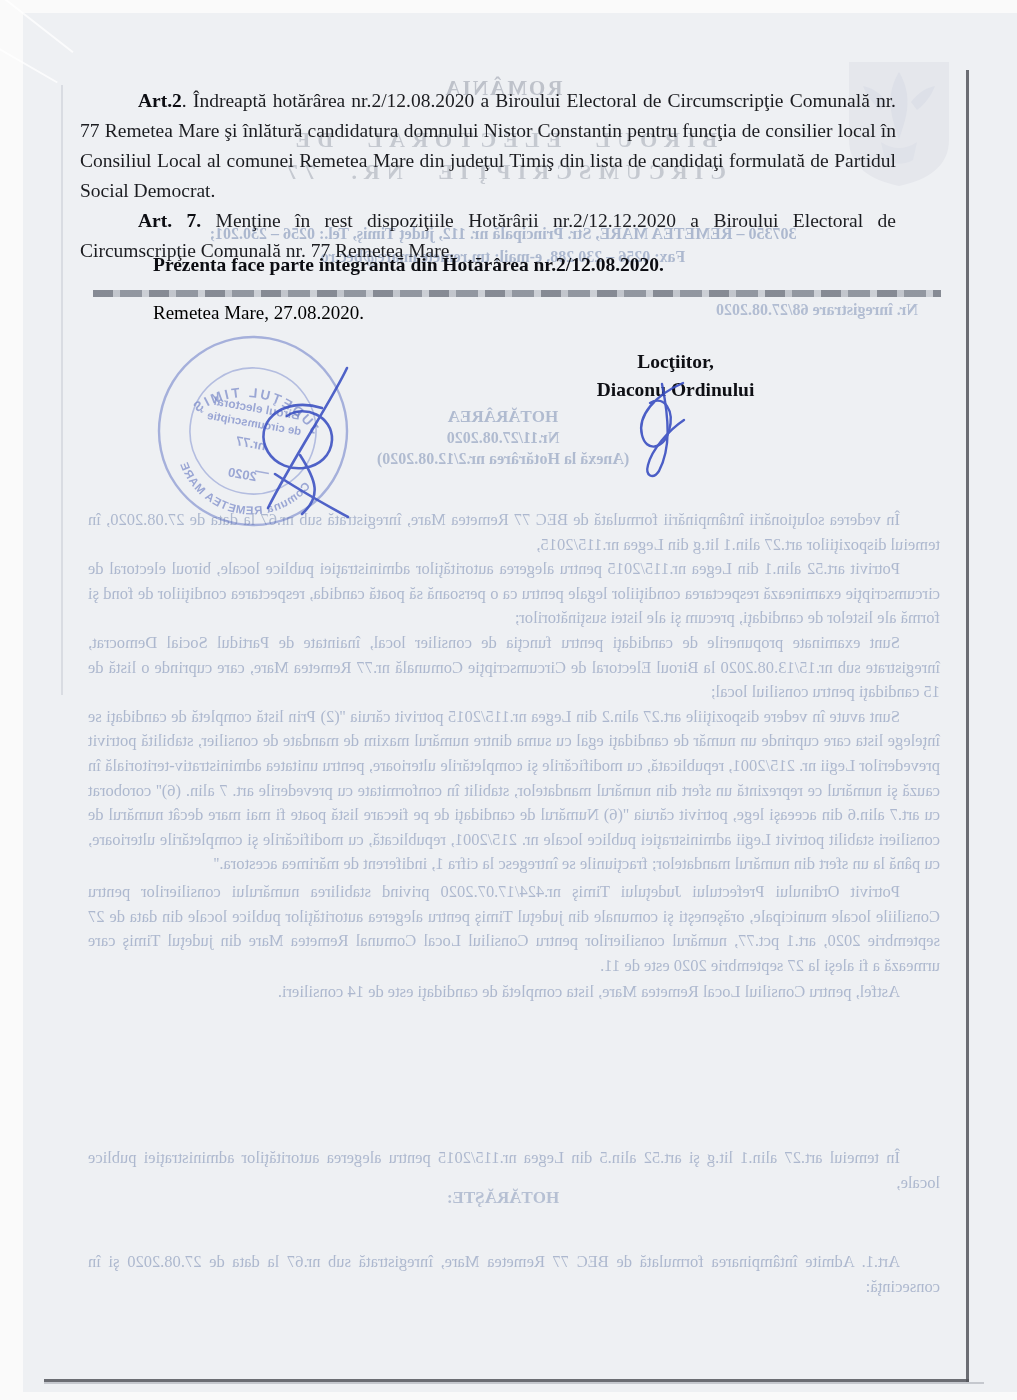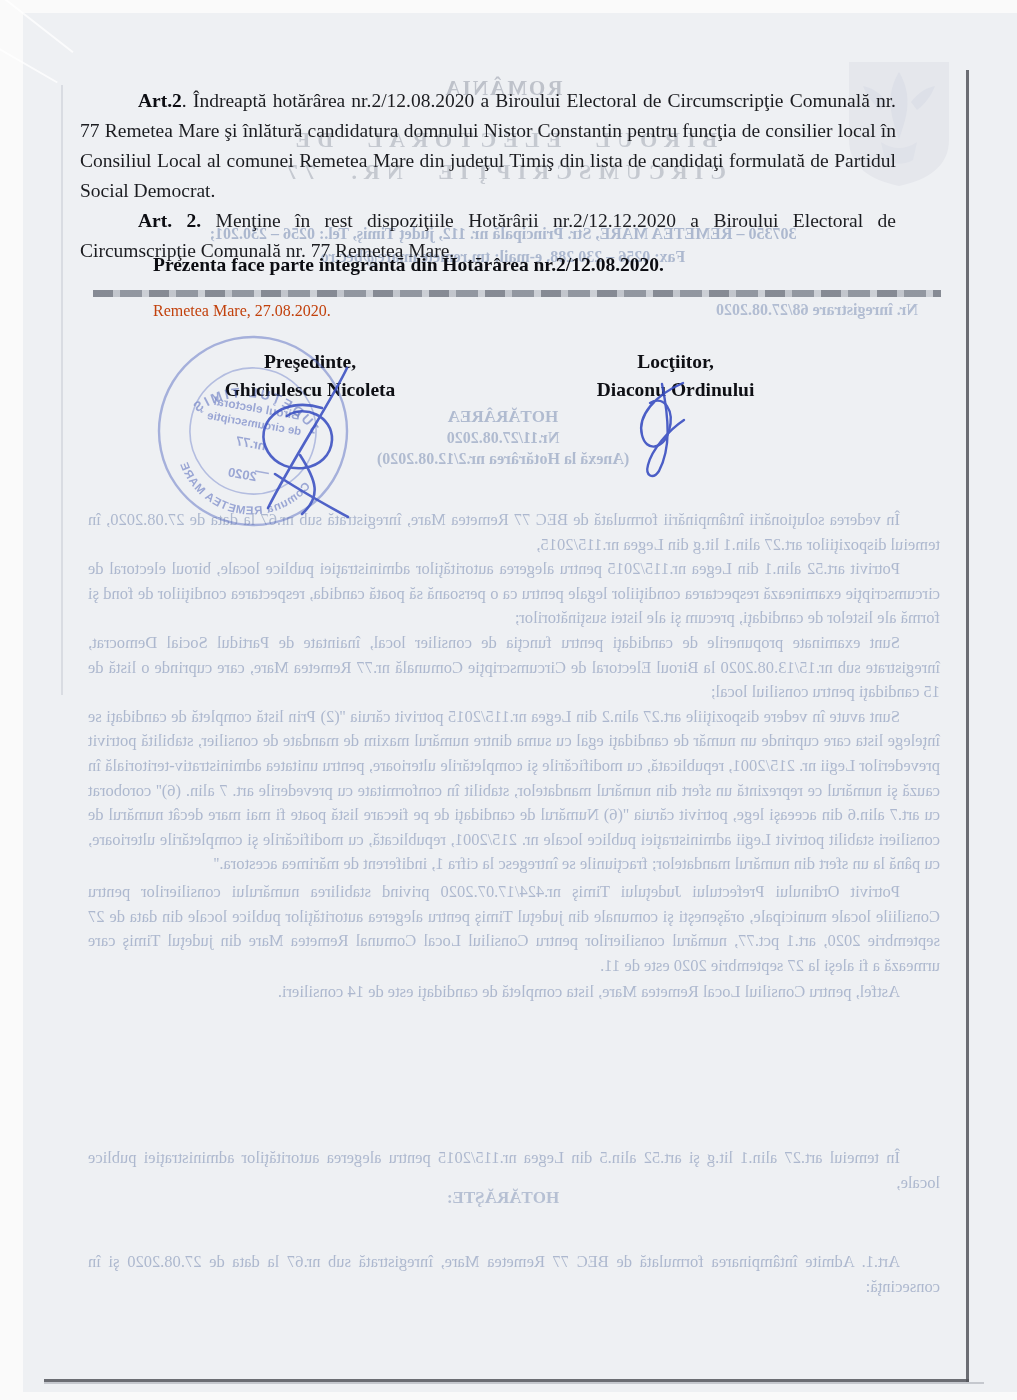--- a/index.html
+++ b/index.html
@@ -20,21 +20,21 @@
   .bleed-body p{margin:0;text-indent:40px;}
   .bleed-dec{font-weight:bold;font-size:17px;color:rgba(126,144,180,.5);text-align:center;}
   .sep-band{height:7px;background:repeating-linear-gradient(90deg,
       rgba(108,113,124,.80) 0 20px, rgba(158,163,173,.55) 20px 27px,
       rgba(120,126,137,.78) 27px 49px, rgba(170,175,184,.5) 49px 56px);}
   
   .front{font-size:19.5px;line-height:30px;text-align:justify;color:#1b1c20;}
   .front p{margin:0;text-indent:58px;}
   .lead{font-weight:bold;color:#0c0d12;}
   .note{font-weight:bold;font-size:19.5px;color:#0c0d12;}
-  .pdate{font-size:16px;color:#c2410c;}
+  .pdate{font-size:19px;color:#000000;}
   .sigblock{text-align:center;font-weight:bold;font-size:19.5px;line-height:27.5px;color:#0e0f14;}
   
   .edge{background:#fafafa;}
   .vline{width:3px;background:#54565c;opacity:.85;}
   .hline{height:3px;background:#54565c;opacity:.85;}
   .crease{background:rgba(255,255,255,.75);}
   svg{display:block;}
 </style>
 </head>
 <body>
@@ -85,31 +85,27 @@
   </div>
 
   <div class="abs mir bleed-dec" style="left:88px;top:1188px;width:830px;">HOTĂRĂŞTE:</div>
 
   <div class="abs mir bleed-body" style="left:88px;top:1250px;width:852px;">
     <p>Art.1. Admite întâmpinarea formulată de BEC 77 Remetea Mare, înregistrată sub nr.67 la data de 27.08.2020 şi în consecinţă:</p>
   </div>
 
   <div class="abs front" style="left:80px;top:86px;width:816px;">
     <p><span class="lead">Art.2</span><span>. Îndreaptă hotărârea nr.2/12.08.2020 a Biroului Electoral de Circumscripţie Comunală nr. 77 Remetea Mare şi înlătură candidatura domnului Nistor Constantin pentru funcţia de consilier local în Consiliul Local al comunei Remetea Mare din judeţul Timiş din lista de candidaţi formulată de Partidul Social Democrat.</span></p>
-    <p><span class="lead">Art. 2.</span><span> Menţine în rest dispoziţiile Hotărârii nr.2/12.12.2020 a Biroului Electoral de Circumscripţie Comunală nr. 77 Remetea Mare.</span></p>
+    <p><span class="lead">Art. 7.</span><span> Menţine în rest dispoziţiile Hotărârii nr.2/12.12.2020 a Biroului Electoral de Circumscripţie Comunală nr. 77 Remetea Mare.</span></p>
   </div>
 
   <div class="abs note" style="left:153px;top:254px;width:760px;">Prezenta face parte integrantă din Hotărârea nr.2/12.08.2020.</div>
 
   <div class="abs pdate" style="left:153px;top:302px;">Remetea Mare, 27.08.2020.</div>
 
-  <div class="abs sigblock" style="left:200px;top:348px;width:220px;">
-    <div>Preşedinte,</div>
-    <div>Ghiciulescu Nicoleta</div>
-  </div>
   <div class="abs sigblock" style="left:578px;top:348px;width:195px;">
     <div>Locţiitor,</div>
     <div>Diaconu Ordinului</div>
   </div>
 
   <div class="abs mir" style="left:152px;top:330px;opacity:.72;">
     <svg width="202" height="202" viewBox="0 0 202 202">
       <defs>
         <path id="arcTop" d="M 26 120 A 80 80 0 0 1 176 120"></path>
         <path id="arcBot" d="M 31 79 A 76 76 0 1 0 171 79"></path>

